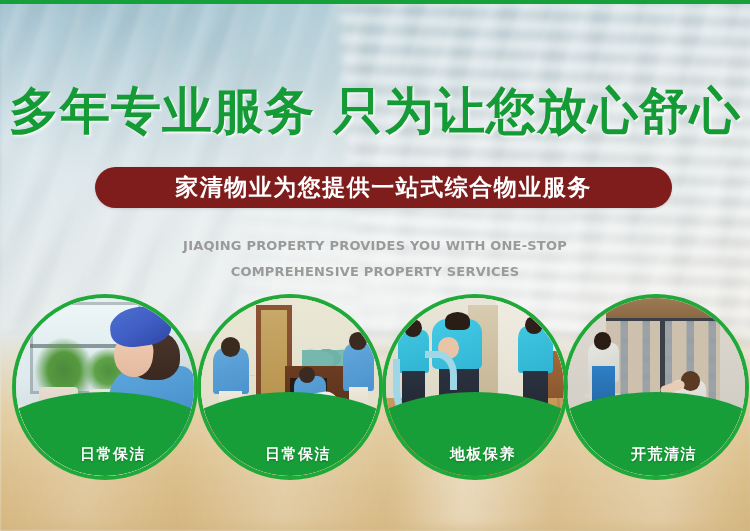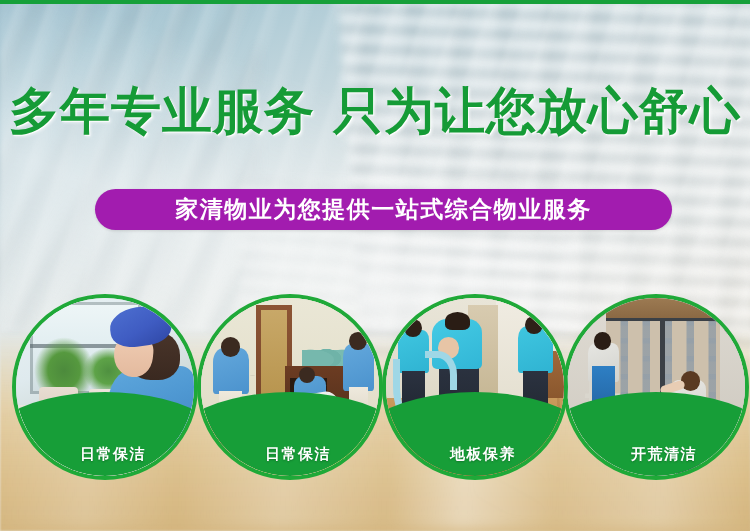--- a/index.html
+++ b/index.html
@@ -162,26 +162,25 @@
   .headline .gap { display: inline-block; width: 18px; }
 
   
   .pill {
     position: absolute;
     left: 95px;
     top: 167px;
     width: 577px;
     height: 41px;
     border-radius: 21px;
-    background: #a21caf;
+    background: #7f1d1d;
     box-shadow: 0 1px 3px rgba(0,0,0,0.12);
     display: flex;
     align-items: center;
     justify-content: center;
-    margin-top: 22px;
   }
   .pill-text {
     color: #ffffff;
     font-size: 23px;
     font-weight: bold;
     letter-spacing: 1.5px;
     white-space: nowrap;
   }
 
   
@@ -636,20 +635,24 @@
   <div class="top-stripe"></div>
 
   <div class="headline">
     <span>多年专业服务</span><span class="gap"></span><span>只为让您放心舒心</span>
   </div>
 
   <div class="pill">
     <span class="pill-text">家清物业为您提供一站式综合物业服务</span>
   </div>
 
+  <div class="subtitle">
+    <div>JIAQING PROPERTY PROVIDES YOU WITH ONE-STOP</div>
+    <div>COMPREHENSIVE PROPERTY SERVICES</div>
+  </div>
 
   <div class="circles">
 
     <div class="circle-item" style="left:12px;">
       <div class="circle-ring">
         <div class="photo p1">
           <div class="p1-win"></div>
           <div class="p1-winbar"></div>
           <div class="p1-plant1"></div>
           <div class="p1-plant2"></div>

